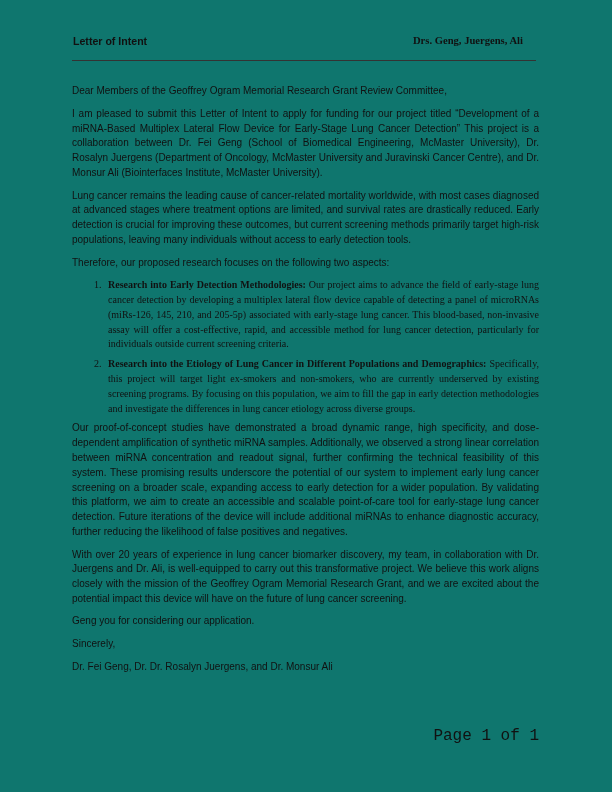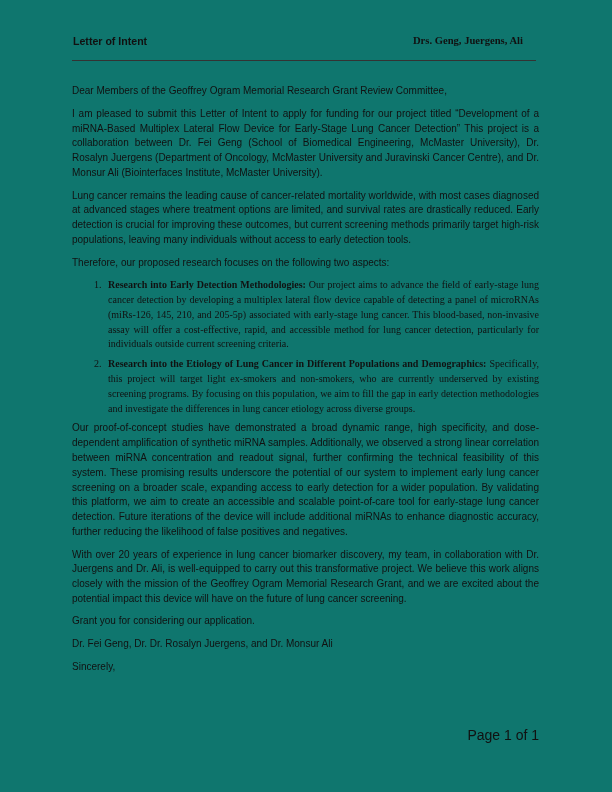--- a/index.html
+++ b/index.html
@@ -10,21 +10,21 @@
   .header .left { position: absolute; left: 0; top: 0; }
   .header .right { position: absolute; right: 16px; top: 0; font-family: Liberation Serif, serif; }
   .rule { position: absolute; left: 72px; width: 464px; top: 60px; height: 0; border-top: 0.8px solid #333; }
   .body { position: absolute; left: 72px; width: 467px; top: 84px;
           font-family: "Liberation Sans", sans-serif; font-size: 10px; line-height: 14.8px; }
   .body p { margin: 0 0 7.8px 0; text-align: justify; }
   .body p.first { margin-bottom: 8px; }
   ol { margin: 0 0 3px 0; padding: 0 0 0 32px; }
   ol li { text-align: justify; margin-bottom: 5px; padding-left: 4px; font-family: Liberation Serif, serif; }
   ol li b { font-weight: bold; }
-  .footer { position: absolute; right: 73px; top: 727px; font-family: Liberation Sans, sans-serif; font-size: 14px; }
+  .footer { position: absolute; right: 73px; top: 727px; font-family: Liberation Mono, monospace; font-size: 16px; }
 </style>
 </head>
 <body>
 
 <div class="page">
   <div class="header">
     <span class="left">Letter of Intent</span>
     <span class="right">Drs. Geng, Juergens, Ali</span>
   </div>
   <div class="rule"></div>
@@ -33,19 +33,19 @@
     <p class="first">Dear Members of the Geoffrey Ogram Memorial Research Grant Review Committee,</p>
     <p>I am pleased to submit this Letter of Intent to apply for funding for our project titled “Development of a miRNA-Based Multiplex Lateral Flow Device for Early-Stage Lung Cancer Detection” This project is a collaboration between Dr. Fei Geng (School of Biomedical Engineering, McMaster University), Dr. Rosalyn Juergens (Department of Oncology, McMaster University and Juravinski Cancer Centre), and Dr. Monsur Ali (Biointerfaces Institute, McMaster University).</p>
     <p>Lung cancer remains the leading cause of cancer-related mortality worldwide, with most cases diagnosed at advanced stages where treatment options are limited, and survival rates are drastically reduced. Early detection is crucial for improving these outcomes, but current screening methods primarily target high-risk populations, leaving many individuals without access to early detection tools.</p>
     <p>Therefore, our proposed research focuses on the following two aspects:</p>
     <ol>
       <li><b>Research into Early Detection Methodologies:</b><span> Our project aims to advance the field of early-stage lung cancer detection by developing a multiplex lateral flow device capable of detecting a panel of microRNAs (miRs-126, 145, 210, and 205-5p) associated with early-stage lung cancer. This blood-based, non-invasive assay will offer a cost-effective, rapid, and accessible method for lung cancer detection, particularly for individuals outside current screening criteria.</span></li>
       <li><b>Research into the Etiology of Lung Cancer in Different Populations and Demographics:</b><span> Specifically, this project will target light ex-smokers and non-smokers, who are currently underserved by existing screening programs. By focusing on this population, we aim to fill the gap in early detection methodologies and investigate the differences in lung cancer etiology across diverse groups.</span></li>
     </ol>
     <p>Our proof-of-concept studies have demonstrated a broad dynamic range, high specificity, and dose-dependent amplification of synthetic miRNA samples. Additionally, we observed a strong linear correlation between miRNA concentration and readout signal, further confirming the technical feasibility of this system. These promising results underscore the potential of our system to implement early lung cancer screening on a broader scale, expanding access to early detection for a wider population. By validating this platform, we aim to create an accessible and scalable point-of-care tool for early-stage lung cancer detection. Future iterations of the device will include additional miRNAs to enhance diagnostic accuracy, further reducing the likelihood of false positives and negatives.</p>
     <p>With over 20 years of experience in lung cancer biomarker discovery, my team, in collaboration with Dr. Juergens and Dr. Ali, is well-equipped to carry out this transformative project. We believe this work aligns closely with the mission of the Geoffrey Ogram Memorial Research Grant, and we are excited about the potential impact this device will have on the future of lung cancer screening.</p>
-    <p>Grant you for considering our application.</p>
+    <p>Geng you for considering our application.</p>
+    <p>Sincerely,</p>
     <p>Dr. Fei Geng, Dr. Dr. Rosalyn Juergens, and Dr. Monsur Ali</p>
-    <p>Sincerely,</p>
   </div>
 
   <div class="footer">Page 1 of 1</div>
 </div>
 
 </body></html>

